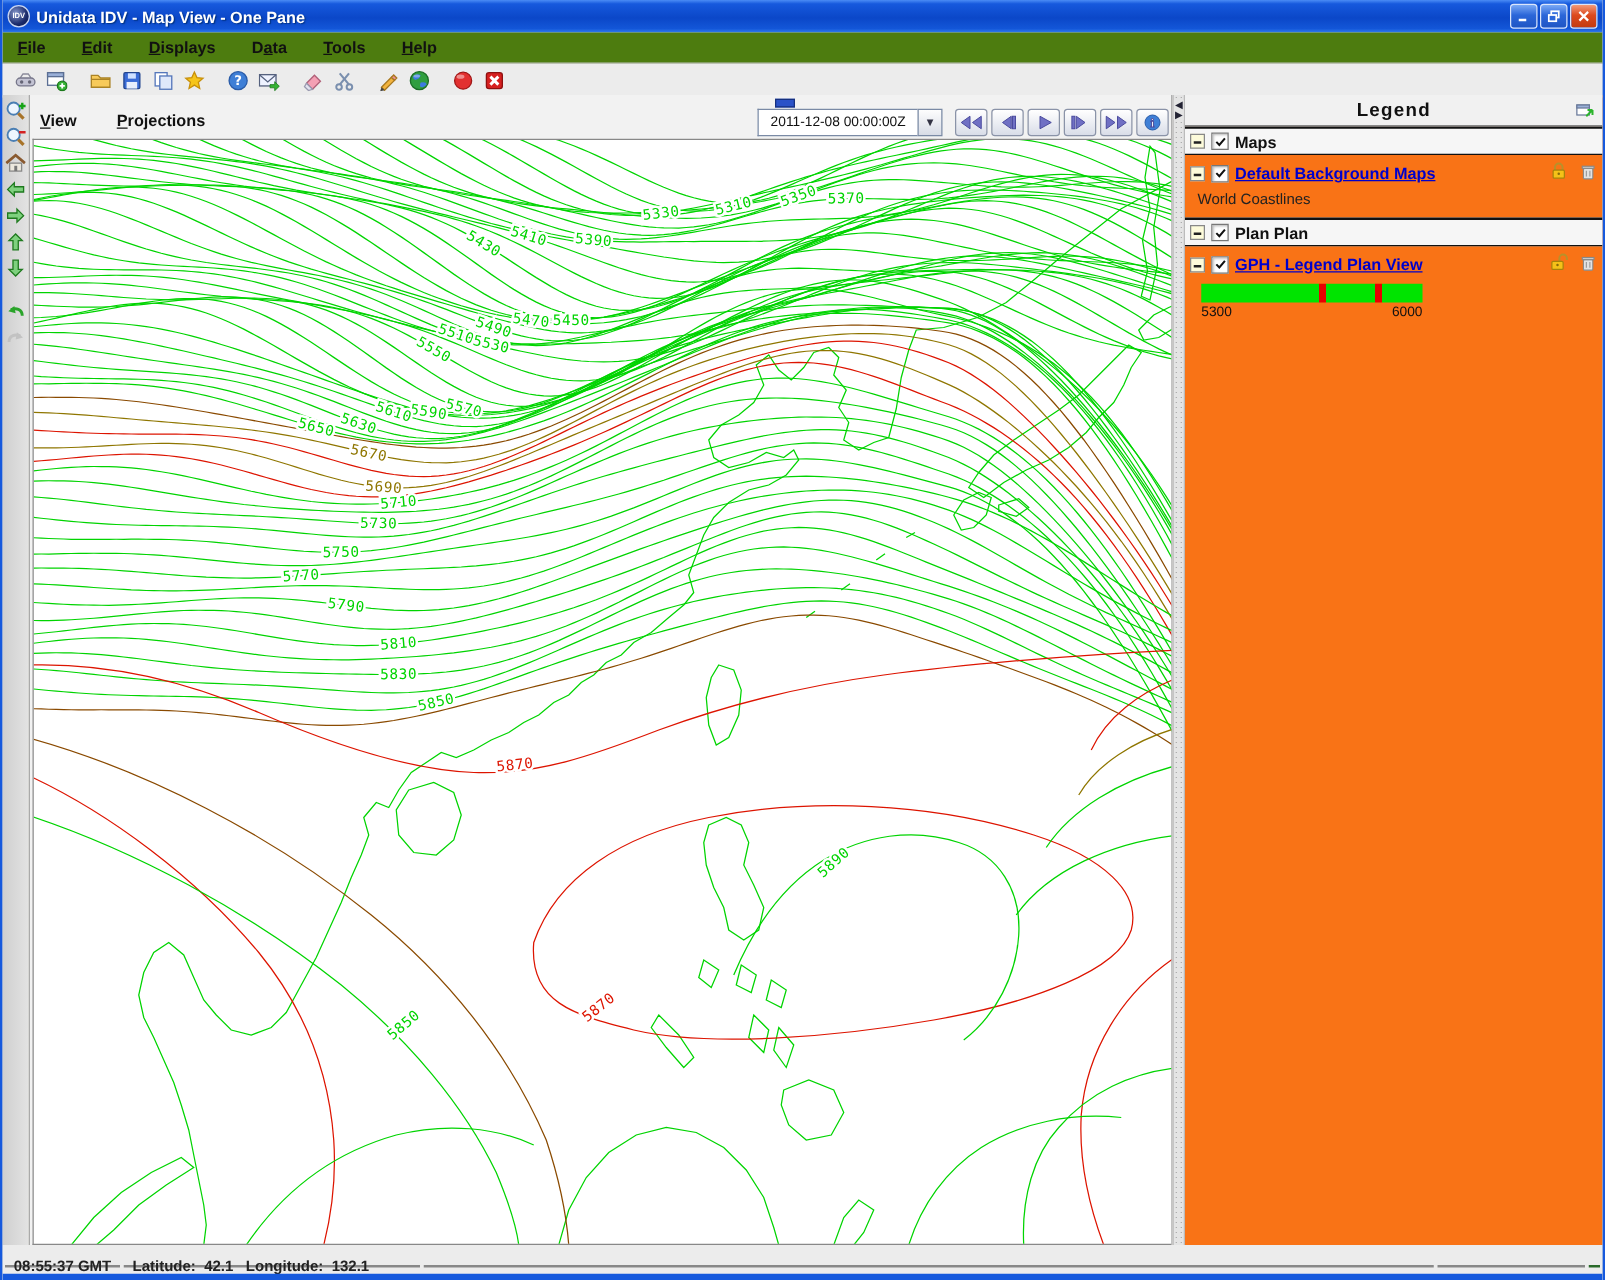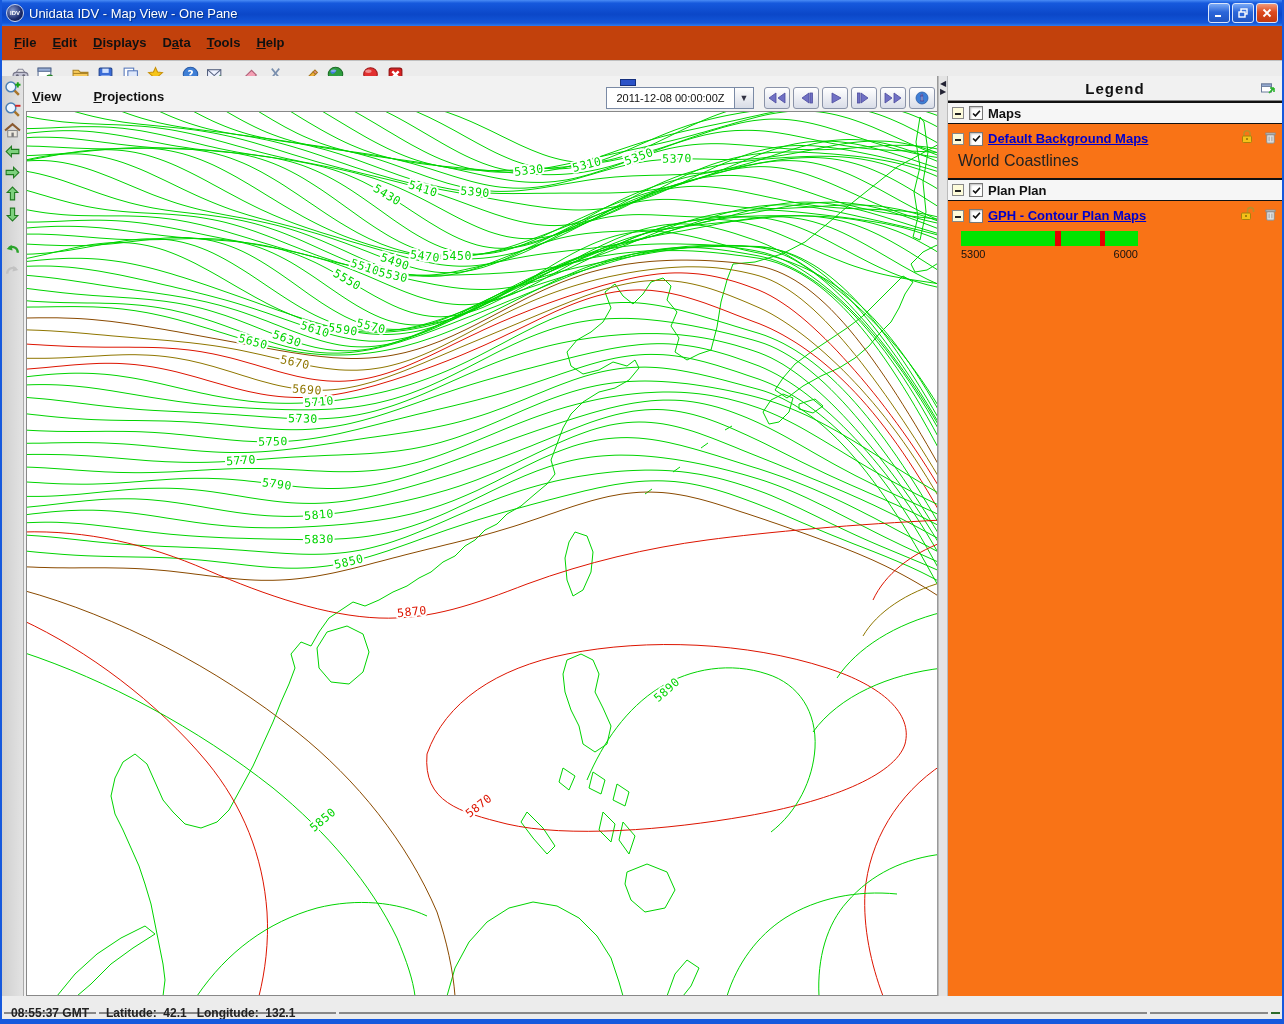--- a/index.html
+++ b/index.html
@@ -9,29 +9,29 @@
             border-left:2px solid #1659dd; border-right:2px solid #1659dd; overflow:hidden; }
 
   
   .titlebar { height:26px; display:flex; align-items:center; padding:0 4px;
     background:linear-gradient(180deg,#4a8cf5 0%,#1659dd 12%,#0b47c8 55%,#1356d8 88%,#2f7bed 100%); }
   .title-icon { width:18px; height:18px; border-radius:50%;
     background:radial-gradient(circle at 35% 35%,#8899cc,#1a2a6a 60%,#0b1540);
     border:1px solid #c8d4f0; margin-right:5px; flex:0 0 auto; position:relative; }
   .title-icon::after{ content:"IDV"; position:absolute; left:0; right:0; top:5px; text-align:center;
     font-size:6px; color:#fff; font-weight:bold; }
-  .title-text { color:#fff; font-weight:normal; font-size:13px; text-shadow:1px 1px 1px #003180; flex:1; }
+  .title-text { color:#fff; font-weight:bold; font-size:13px; text-shadow:1px 1px 1px #003180; flex:1; }
   .winbtn { width:22px; height:20px; margin-left:2px; border-radius:3px; border:1px solid #dbe6fb;
     background:linear-gradient(180deg,#7aa9f5,#2b66d9 45%,#1f55c4); display:flex; align-items:center; justify-content:center; }
   .winbtn.close { background:linear-gradient(180deg,#f29a7a,#dd4a1e 45%,#c23a10); }
   .winbtn svg { display:block; }
 
   
-  .menubar { height:35px; background:#c2410c; border-bottom:1px solid #c0c0c0;
-    display:flex; align-items:center; padding-left:6px; }
+  .menubar { height:25px; background:#4d7c0f; border-bottom:1px solid #c0c0c0;
+    display:flex; align-items:center; padding-left:6px;gap:13px; }
   .menubar .menu-item { font-weight:bold; font-size:13px; color:#111; padding:2px 10px 3px 6px; cursor:default; }
   .menu-item u { text-decoration:underline; }
   .toolbar { height:27px; background:#ececec; border-bottom:1px solid #c6c6c6;
     display:flex; align-items:center; padding-left:6px; }
   .tbtn { width:24px; height:23px; display:flex; align-items:center; justify-content:center;
     border:1px solid transparent; border-radius:2px; margin-right:1px; }
   .tb-gap { width:10px; }
 
   
   .main { position:absolute; top:76px; left:0; right:0; height:920px; display:flex; }
@@ -67,21 +67,21 @@
   .legend-header { height:25px; position:relative; border-bottom:1px solid #888; background:#f1f1f1;
      display:flex; align-items:center; justify-content:center; }
   .legend-title { font-weight:bold; font-size:15px; color:#111; letter-spacing:1px; }
   .legend-float { position:absolute; right:6px; top:4px; }
   .lg-group { border-top:2px solid #111; display:flex; align-items:center; height:23px; padding:0 4px; gap:5px;
      border-bottom:1px solid #111; background:#f6f6f6; }
   .lg-group .lg-label { font-weight:bold; color:#111; }
   .lg-item { display:flex; align-items:center; padding:5px 4px 2px 4px; gap:5px; }
   .lg-item .lg-link { color:#0000cc; font-weight:bold; text-decoration:underline; }
   .lg-item .lg-right { margin-left:auto; display:flex; gap:8px; align-items:center; }
-  .lg-sub { padding:2px 4px 8px 10px; font-size:16px; color:#222; }
+  .lg-sub { padding:2px 4px 8px 10px; font-size:12px; color:#222; }
   .collapse-box { width:12px; height:12px; border:1px solid #888; background:#fdfbda; position:relative; flex:0 0 auto; }
   .collapse-box::after { content:""; position:absolute; left:2px; right:2px; top:5px; height:2px; background:#222; }
   .checkbox { width:14px; height:14px; border:1px solid #777; background:#fff; box-shadow:inset 1px 1px 2px #bbb;
      display:flex; align-items:center; justify-content:center; flex:0 0 auto; }
   .colorbar-wrap { padding:4px 0 0 13px; }
   .colorbar { width:177px; height:15px; }
   .colorbar-labels { width:177px; display:flex; justify-content:space-between; font-size:11px; color:#111; padding-top:2px; }
 
   
   .statusbar { position:absolute; left:0; right:0; top:996px; height:23px; background:#ececec;
@@ -531,21 +531,21 @@
           </span>
         <span class="lg-label">Plan Plan</span>
       </div>
       <div class="lg-item">
         <span class="collapse-box"></span>
         <span class="checkbox">
             <svg width="11" height="11" viewBox="0 0 16 16">
               <path d="M3 8 L6.5 11.5 L13 4" stroke="#111" stroke-width="2.4" fill="none"></path>
             </svg>
           </span>
-        <span class="lg-link">GPH - Contour Plan Maps</span>
+        <span class="lg-link">GPH - Legend Plan View</span>
         <span class="lg-right">
           <span><svg width="16" height="16" viewBox="0 0 16 16">
                 <path d="M8.5 7 V4.6 a3 3 0 0 1 6 0 V6" fill="none" stroke="#b8912a" stroke-width="1.6"></path>
                 <rect x="2.5" y="7" width="9" height="6.5" rx="1" fill="#f5c118" stroke="#a8820a"></rect>
                 <circle cx="7" cy="10" r="1" fill="#8a6a08"></circle>
               </svg></span>
           <span><svg width="15" height="15" viewBox="0 0 16 16">
                 <rect x="4" y="5" width="8" height="9" rx="1" fill="#e2e2e2" stroke="#8a8a8a"></rect>
                 <rect x="3" y="3.2" width="10" height="1.8" fill="#cfcfcf" stroke="#8a8a8a"></rect>
                 <path d="M6.5 7 V12 M9.5 7 V12" stroke="#9a9a9a"></path>

